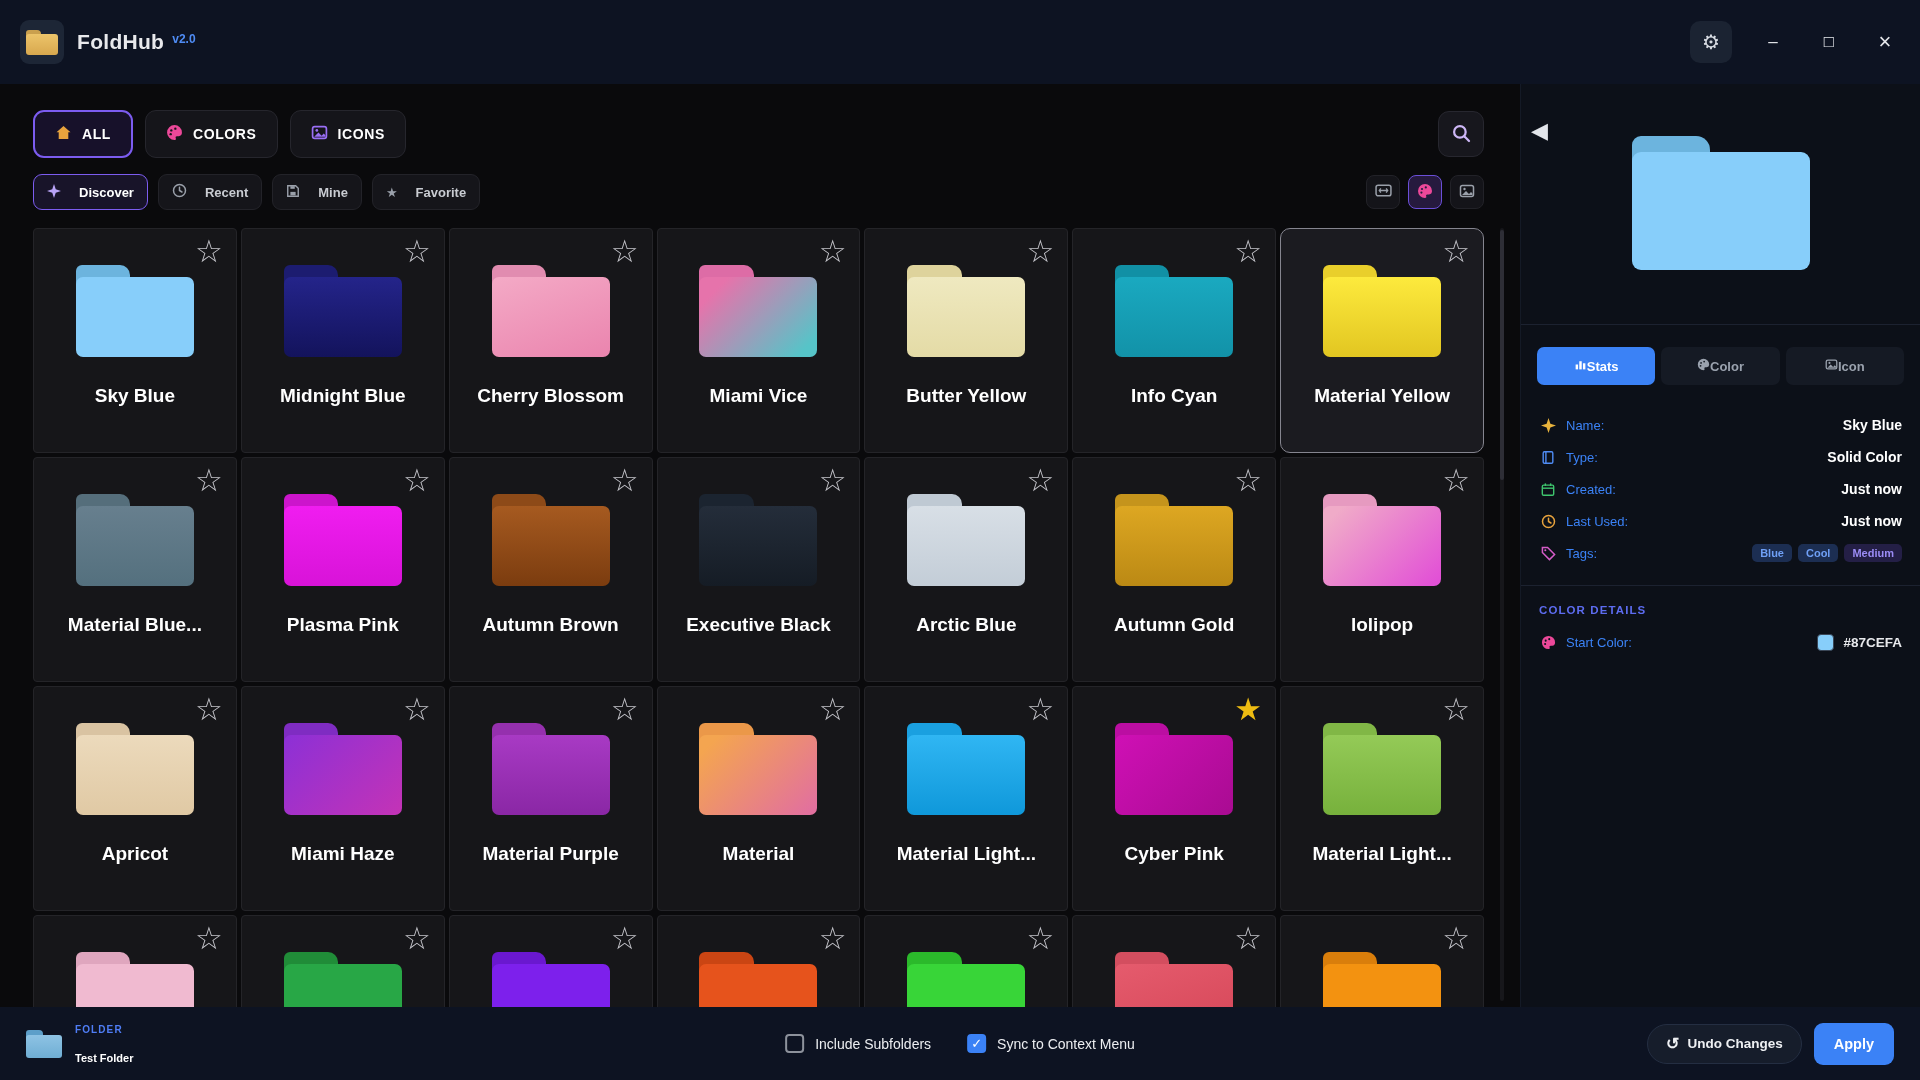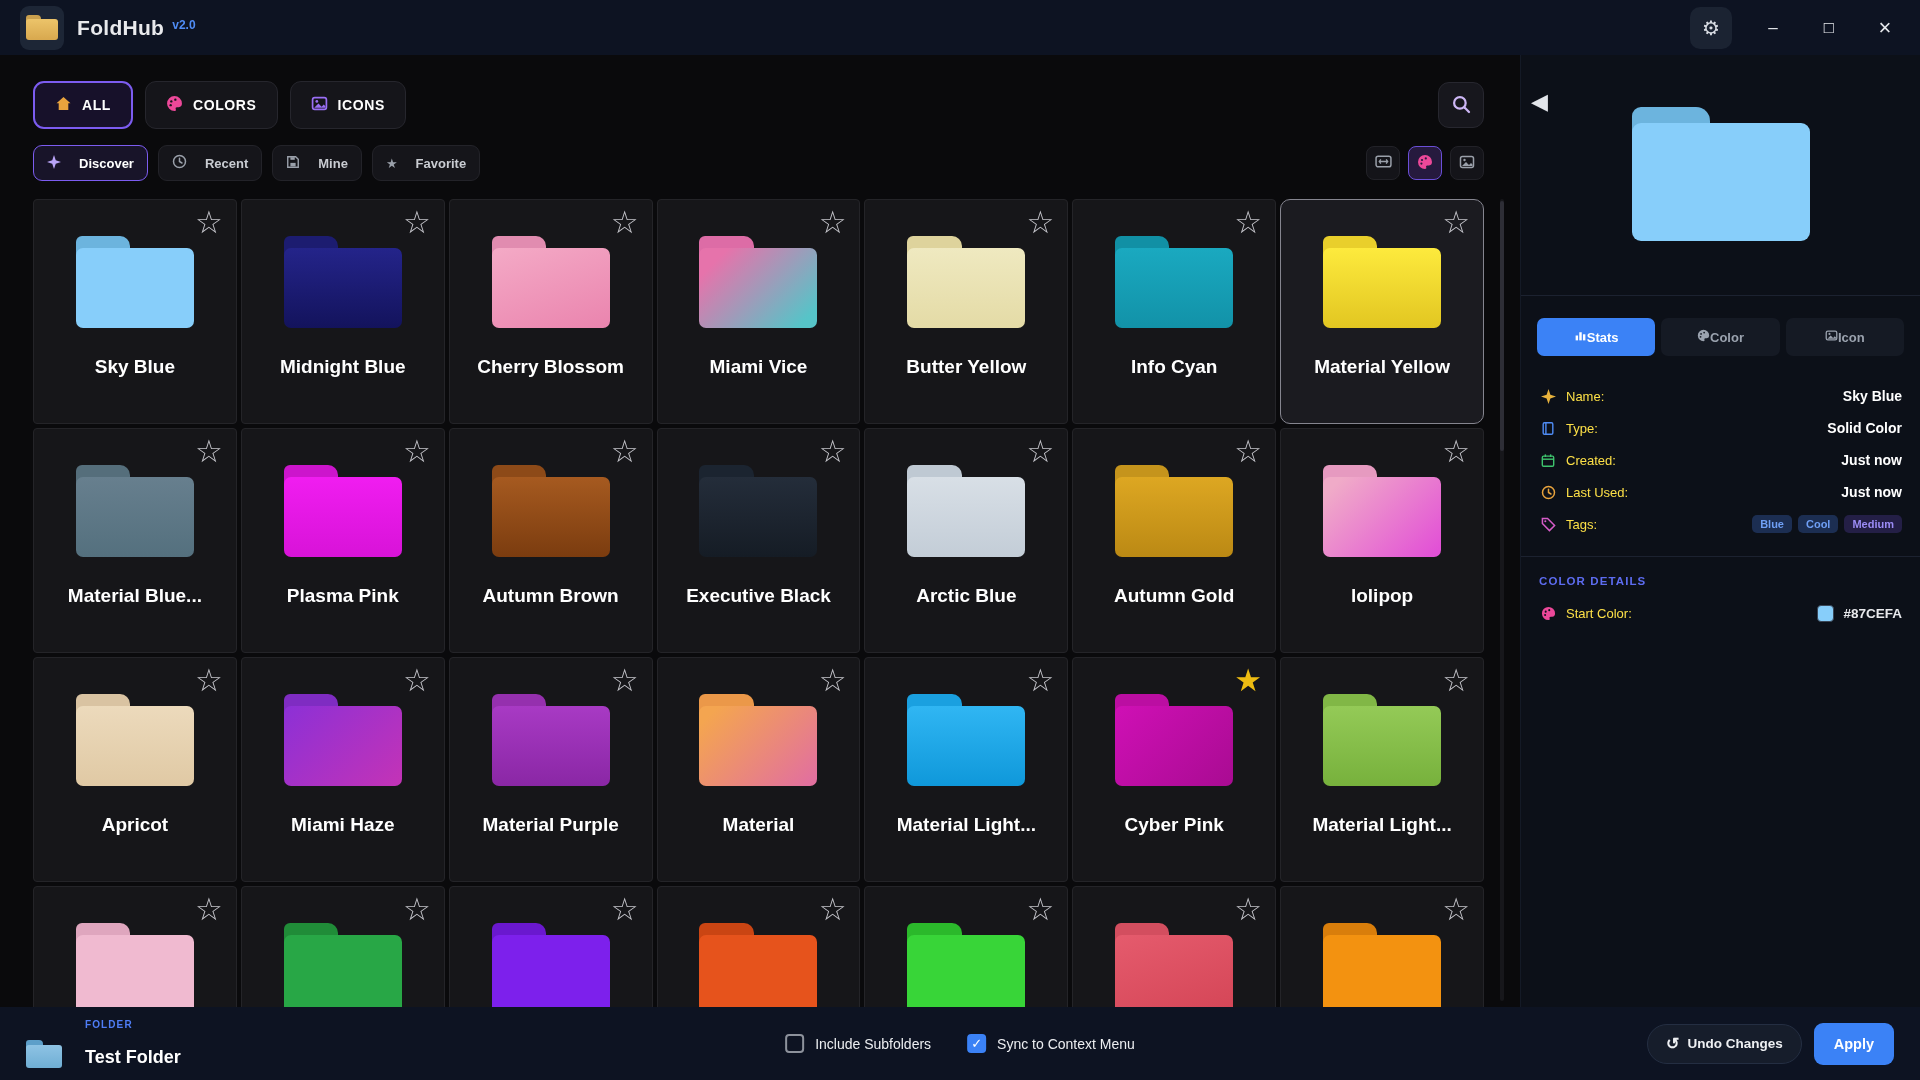--- a/index.html
+++ b/index.html
@@ -1,21 +1,21 @@
 <!DOCTYPE html>
 <html><head>
 <meta charset="utf-8">
 <style>
   *{margin:0;padding:0;box-sizing:border-box}
   html,body{width:1920px;height:1080px;overflow:hidden;background:#08080a}
   body{font-family:"Liberation Sans","DejaVu Sans",sans-serif;color:#e8e9ec}
   .app{width:1920px;height:1080px;display:flex;flex-direction:column;background:#0a0a0c}
 
   
-  .titlebar{height:55px;background:#0d1322;display:flex;align-items:center;padding:0 10px 0 20px;flex:0 0 auto}
+  .titlebar{height:84px;background:#0d1322;display:flex;align-items:center;padding:0 10px 0 20px;flex:0 0 auto}
   .logo-tile{width:44px;height:44px;border-radius:9px;background:#1d2636;display:flex;align-items:center;justify-content:center;margin-right:13px}
   .f-tab,.f-body{position:absolute}
   .logo-folder{width:32px;height:25px;position:relative}
   .logo-folder .f-tab{width:46%;height:8px;border-radius:3px 4px 0 0;background:#caa04e}
   .logo-folder .f-body{top:4px;left:0;right:0;bottom:0;border-radius:3px;background:linear-gradient(180deg,#ecc46a,#d8a84e)}
   .app-title{font-size:21px;font-weight:bold;letter-spacing:.3px}
   .app-version{font-size:12px;color:#4f8cf5;font-weight:bold;margin-left:8px;position:relative;top:-3px}
   .titlebar-right{margin-left:auto;display:flex;align-items:center;gap:6px}
   .gear-btn{width:42px;height:42px;border-radius:10px;background:#1b2332;border:none;color:#d8dce3;font-size:20px;display:flex;align-items:center;justify-content:center;cursor:pointer;margin-right:10px}
   .win-btn{width:50px;height:44px;background:transparent;border:none;color:#e6e8ec;font-size:17px;display:flex;align-items:center;justify-content:center;cursor:pointer}
@@ -57,37 +57,37 @@
   .preview-folder .f-tab{width:44%;height:32px;border-radius:9px 14px 0 0}
   .preview-folder .f-body{top:16px;left:0;right:0;bottom:0;border-radius:9px}
   .side-divider{height:1px;background:#1c2230;margin:54px 0 0}
   .side-divider2{height:1px;background:#1c2230;margin:16px 0 0}
   .side-tabs{display:flex;gap:6px;padding:22px 16px 0}
   .side-tab{flex:1;height:38px;border-radius:7px;background:#151a24;border:none;color:#9aa2ae;font-size:13px;font-weight:bold;display:flex;align-items:center;justify-content:center;cursor:pointer}
   .side-tab.active{background:#3b82f6;color:#fff}
   .stat-rows{margin-top:24px}
   .stat-row{display:flex;align-items:center;padding:0 18px;height:32px}
   .stat-icon{width:18px;display:flex;justify-content:center}
-  .stat-label{color:#fde047;font-size:13px;margin-left:9px}
+  .stat-label{color:#3b82f6;font-size:13px;margin-left:9px}
   .stat-value{margin-left:auto;font-size:14px;font-weight:bold;color:#fff}
   .tags-list{margin-left:auto;display:flex}
   .tag-badge{background:#1c2e52;color:#6f9ff5;font-size:11px;font-weight:bold;border-radius:5px;padding:3px 8px;margin-left:6px}
   .tag-badge:nth-of-type(3){background:#241f46;color:#9b8cf5}
   .cd-heading{color:#5d6cf0;font-size:11.5px;font-weight:bold;letter-spacing:1.1px;padding:0 18px;margin-top:18px}
   .swatch{width:17px;height:17px;border-radius:4px;border:1px solid #3a4656;margin-right:9px}
   .cd-value{margin-left:auto;display:flex;align-items:center;font-size:13.5px;font-weight:bold}
 
   
   .bottombar{height:73px;background:#0d1322;display:flex;align-items:center;padding:0 26px;flex:0 0 auto;position:relative}
-  .bb-left{display:flex;align-items:flex-end;gap:23px}
+  .bb-left{display:flex;align-items:center;gap:13px}
   .bb-folder{width:36px;height:28px;position:relative}
   .bb-folder .f-tab{width:46%;height:9px;border-radius:3px 4px 0 0;background:#5d9fc9}
   .bb-folder .f-body{top:5px;left:0;right:0;bottom:0;border-radius:3px;background:linear-gradient(180deg,#8ec3e4,#6faed4)}
   .bb-kind{font-size:10px;font-weight:bold;color:#4f7df5;letter-spacing:1.1px}
-  .bb-name{font-size:18px;font-weight:bold;color:#fff;margin-top:17px}
+  .bb-name{font-size:11px;font-weight:bold;color:#fff;margin-top:17px}
   .bb-center{position:absolute;left:50%;transform:translateX(-50%);display:flex;align-items:center;gap:36px}
   .cb-group{display:flex;align-items:center;cursor:pointer}
   .checkbox{width:19px;height:19px;border:2px solid #8d929c;border-radius:4px;background:transparent;display:flex;align-items:center;justify-content:center;font-size:13px;color:#fff}
   .checkbox.checked{background:#3b82f6;border-color:#3b82f6}
   .cb-label{font-size:14px;color:#eceef1;margin-left:11px}
   .bb-right{margin-left:auto;display:flex;align-items:center}
   .undo-btn{height:40px;border-radius:20px;background:#161d2b;border:1px solid #242e42;color:#eef0f3;font-size:13.5px;font-weight:bold;padding:0 18px;display:flex;align-items:center;gap:8px;cursor:pointer}
   .undo-btn .glyph{font-size:16px}
   .apply-btn{height:42px;border-radius:9px;background:#3b82f6;border:none;color:#fff;font-size:14.5px;font-weight:bold;padding:0 20px;margin-left:12px;cursor:pointer}
 </style>

